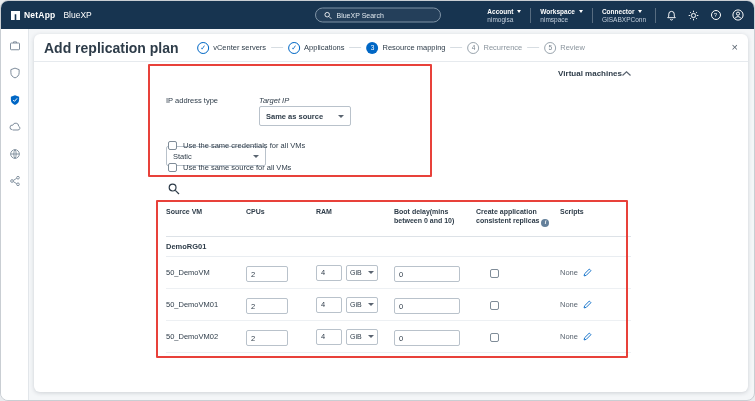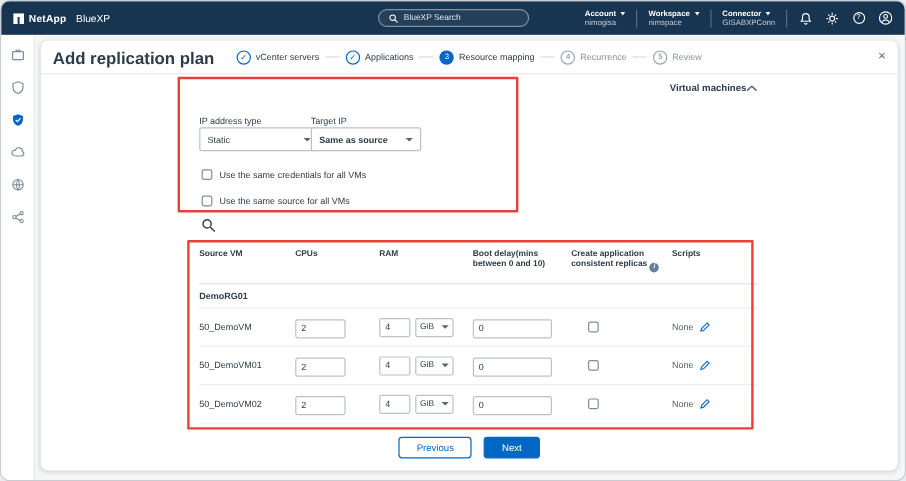--- a/index.html
+++ b/index.html
@@ -58,25 +58,25 @@
 
   .card-body { position:absolute; top:29px; left:0; right:0; bottom:0; }
   .content-col { position:absolute; left:132px; top:0; width:465px; height:100%; }
 
   .vm-accordion { position:absolute; top:6px; left:0; width:100%; display:flex;
                   align-items:center; justify-content:flex-end; }
   .vm-title { font-size:8px; font-weight:700; color:#2e3c49; }
 
   .lbl { position:absolute; font-size:7.5px; color:#2e3c49; }
   #lbl-ip { top:33px; left:0; }
-  #lbl-target { top:33px; left:93px; }
+  #lbl-target { top:33px; left:93px;font-style:italic; }
   .dropdown { position:absolute; top:43px; height:20px; border:1px solid #b9c2cb; border-radius:2px;
               background:#fff; display:flex; align-items:center; justify-content:space-between;
               padding:0 6px; font-size:7.5px; color:#2e3c49; cursor:pointer; }
-  #dd-ip { left:0; width:100px; }
+  #dd-ip { left:0; width:100px;margin-top:40px; }
   #dd-target { left:93px; width:92px;font-weight:bold; }
 
   .cb-row { position:absolute; left:2px; display:flex; align-items:center; gap:6px;
             font-size:7.5px; color:#2e3c49; }
   #cb-row-1 { top:78px; } #cb-row-2 { top:100px; }
   input.cb { appearance:none; -webkit-appearance:none; width:9px; height:9px;
              border:1px solid #7f8c98; border-radius:2px; background:#fff; cursor:pointer; }
 
   .search-icon-btn { position:absolute; top:118px; left:2px; width:12px; height:12px; cursor:pointer; }
 
@@ -394,19 +394,15 @@
               <span style="display:flex">
                 <svg width="9" height="9" viewBox="0 0 10 10" fill="none" stroke="#0067C5" stroke-width="1">
                     <path d="M1.2 8.8l.6-2.4L7 1.2 8.8 3 3.6 8.2z"></path>
                   </svg>
               </span>
             </div>
           </div>
         </div>
       </div>
 
-      <div class="footer-btns">
-        <button class="btn secondary">Previous</button>
-        <button class="btn primary">Next</button>
-      </div>
     </div>
   </div>
 </div>
 
 </body></html>

